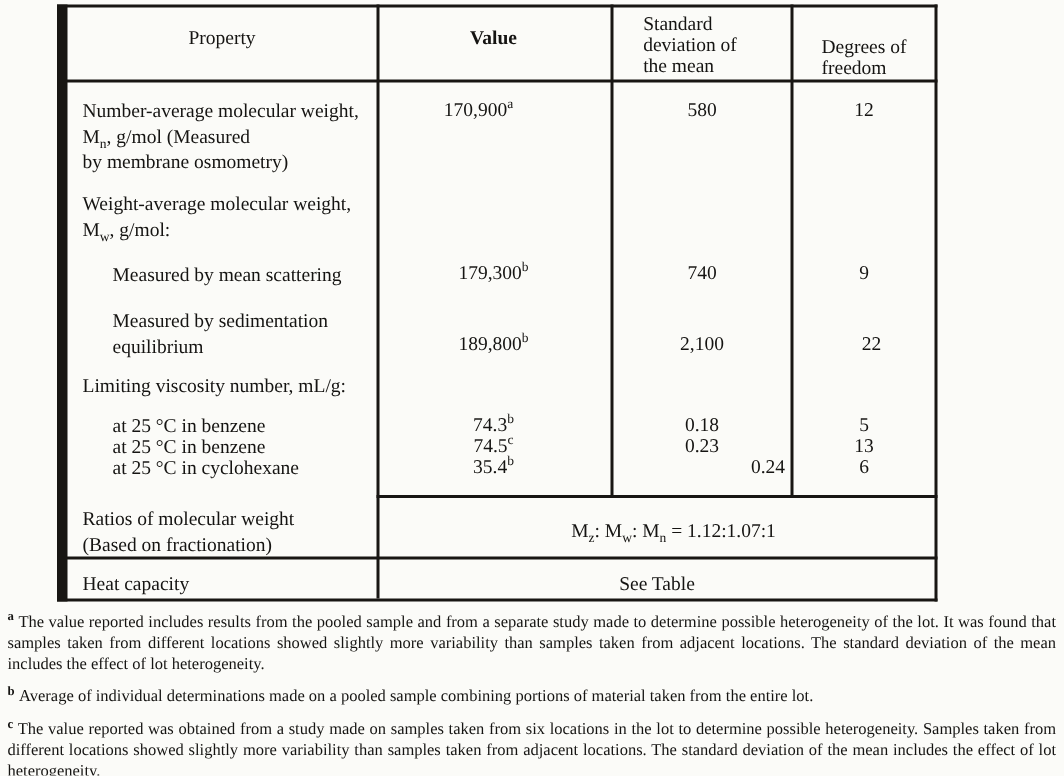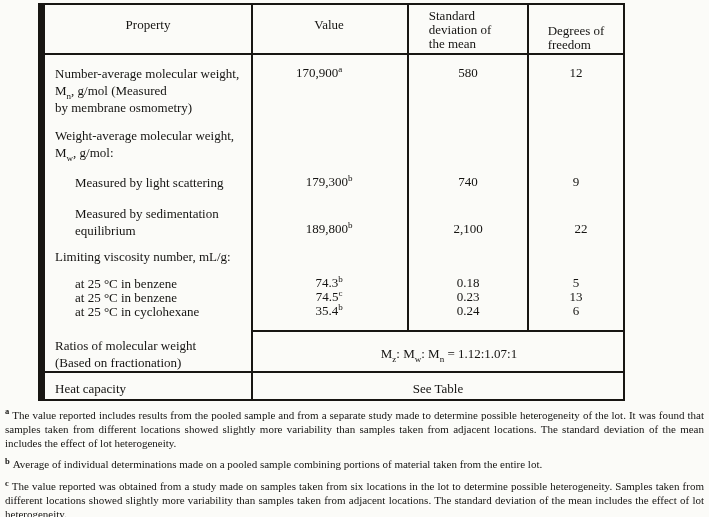--- a/index.html
+++ b/index.html
@@ -37,21 +37,21 @@
     <div class="vl" style="left:369px; top:0; width:2px; height:329px;"></div>
     <div class="vl" style="left:489px; top:0; width:2px; height:329px;"></div>
     <div class="vl" style="left:585px; top:0; width:2px; height:398px;"></div>
     <div class="hl" style="left:0; top:0; width:587px; height:2px;"></div>
     <div class="hl" style="left:0; top:50px; width:587px; height:2px;"></div>
     <div class="hl" style="left:213px; top:327px; width:374px; height:2px;"></div>
     <div class="hl" style="left:0; top:368px; width:587px; height:2px;"></div>
     <div class="hl" style="left:0; top:396px; width:587px; height:2px;"></div>
 
     <div class="cell ctr" style="left:7px; top:13px; width:206px;">Property</div>
-    <div class="cell ctr" style="left:213px; top:13px; width:156px;">Value</div>
+    <div class="cell ctr" style="left:213px; top:13px; width:156px;font-weight:bold;">Value</div>
     <div class="cell ctr" style="left:371px; top:6px; width:102px; line-height:14px;">
       <span class="hdrblock">
         <span class="ln">Standard</span>
         <span class="ln">deviation of</span>
         <span class="ln">the mean</span>
       </span>
     </div>
     <div class="cell ctr" style="left:491px; top:21px; width:94px; line-height:14px;">
       <span class="hdrblock">
         <span class="ln">Degrees of</span>
@@ -68,21 +68,21 @@
       <span>170,900</span><sup>a</sup>
     </div>
     <div class="cell ctr" style="left:371px; top:61px; width:118px;">580</div>
     <div class="cell ctr" style="left:491px; top:61px; width:94px;">12</div>
 
     <div class="cell" style="left:17px; top:124px;">
       <span class="ln">Weight-average molecular weight,</span>
       <span class="ln"><span>M</span><sub>w</sub><span>, g/mol:</span></span>
     </div>
 
-    <div class="cell" style="left:37px; top:171px;">Measured by light scattering</div>
+    <div class="cell" style="left:37px; top:171px;">Measured by mean scattering</div>
     <div class="cell ctr" style="left:213px; top:170px; width:156px;">
       <span>179,300</span><sup>b</sup>
     </div>
     <div class="cell ctr" style="left:371px; top:170px; width:118px;">740</div>
     <div class="cell ctr" style="left:491px; top:170px; width:94px;">9</div>
 
     <div class="cell" style="left:37px; top:202px;">
       <span class="ln">Measured by sedimentation</span>
       <span class="ln">equilibrium</span>
     </div>
@@ -105,21 +105,21 @@
     <div class="cell visc ctr" style="left:213px; top:287px; width:156px;">
       <span>74.5</span><sup>c</sup>
     </div>
     <div class="cell visc ctr" style="left:371px; top:287px; width:118px;">0.23</div>
     <div class="cell visc ctr" style="left:491px; top:287px; width:94px;">13</div>
 
     <div class="cell visc" style="left:37px; top:302px;">at 25 °C in cyclohexane</div>
     <div class="cell visc ctr" style="left:213px; top:301px; width:156px;">
       <span>35.4</span><sup>b</sup>
     </div>
-    <div class="cell visc ctr" style="left:371px; top:301px; width:118px;">0.24</div>
+    <div class="cell visc ctr" style="left:371px; top:301px; width:118px;padding-left:44px;">0.24</div>
     <div class="cell visc ctr" style="left:491px; top:301px; width:94px;">6</div>
 
     <div class="cell" style="left:17px; top:334px;">
       <span class="ln">Ratios of molecular weight</span>
       <span class="ln">(Based on fractionation)</span>
     </div>
     <div class="cell ctr" style="left:213px; top:342px; width:396px;">
       <span>M</span><sub>z</sub><span>: M</span><sub>w</sub><span>: M</span><sub>n</sub><span> = 1.12:1.07:1</span>
     </div>
 

